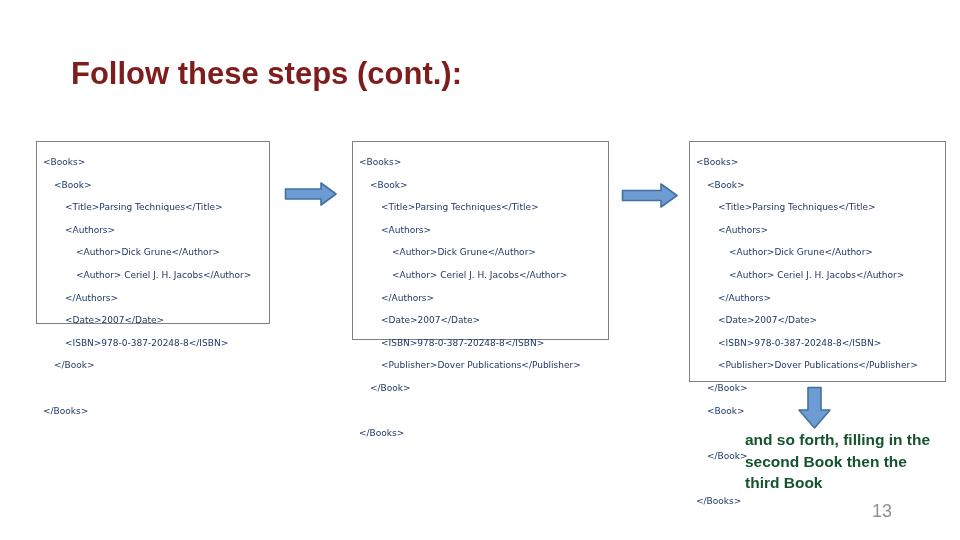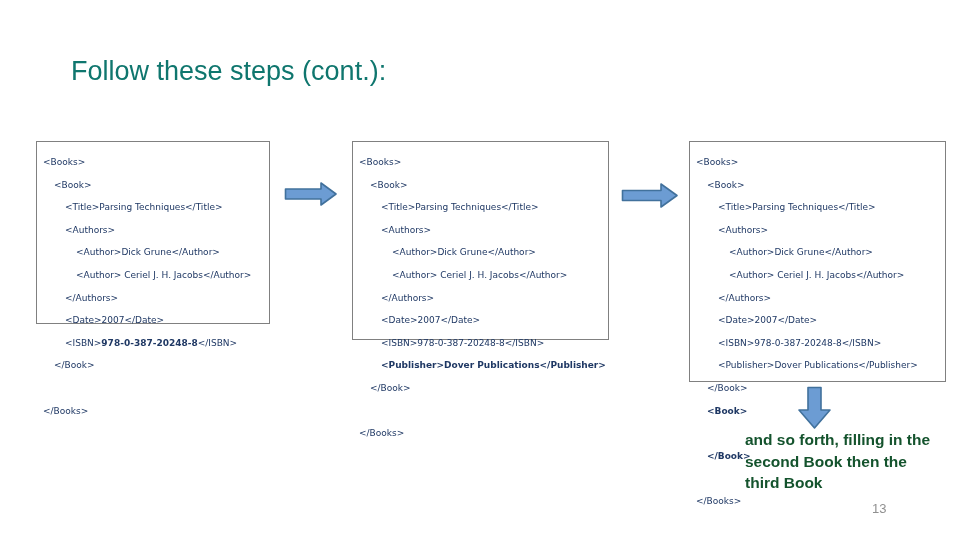--- a/index.html
+++ b/index.html
@@ -6,52 +6,52 @@
   .slide {
     position:relative;
     width:960px; height:540px;
     background:#ffffff;
     font-family:"Liberation Sans", sans-serif;
     overflow:hidden;
     margin:0 auto;
   }
   .slide-title {
     position:absolute; left:71px; top:56px;
-    font-size:27px; font-weight:400; color:#0f766e;
+    font-size:31px; font-weight:700; color:#7f1d1d;
     letter-spacing:0px;
   }
   .code-box {
     position:absolute;
     border:1px solid var(--box-border, #808080);
     background:#ffffff;
     padding:5px 6px 0 6px;
     font-family:"DejaVu Sans", sans-serif;
     font-size:9px;
     line-height:14.6px;
     color:var(--code-text, #1F3864);
     white-space:nowrap;
     box-sizing:border-box;
   }
   .code-box-1 { left:36px;  top:141px; width:234px; height:183px; }
   .code-box-2 { left:352px; top:141px; width:257px; height:199px; }
   .code-box-3 { left:689px; top:141px; width:257px; height:241px; }
   .code-line { height:14.6px;margin-top:8px; }
-  .code-line b { font-weight:bold; }
+  .code-line b { font-weight:normal; }
   .arrow { position:absolute; }
   .arrow-right-1 { left:284px; top:181px; }
   .arrow-right-2 { left:621px; top:182px; }
   .arrow-down-1  { left:798px; top:386px; }
   .caption {
     position:absolute; left:745px; top:429px; width:200px;
     font-size:15.5px; font-weight:bold; color:#14532d;
     line-height:21.5px;
   }
   .page-number {
     position:absolute; left:872px; top:501px;
-    font-size:13px; color:var(--page-number, #909090);
+    font-size:18px; color:var(--page-number, #909090);
   }
 </style>
 </head>
 <body>
 
 <div class="slide">
 
   <div class="slide-title">Follow these steps (cont.):</div>
 
   <div class="code-box code-box-1">

